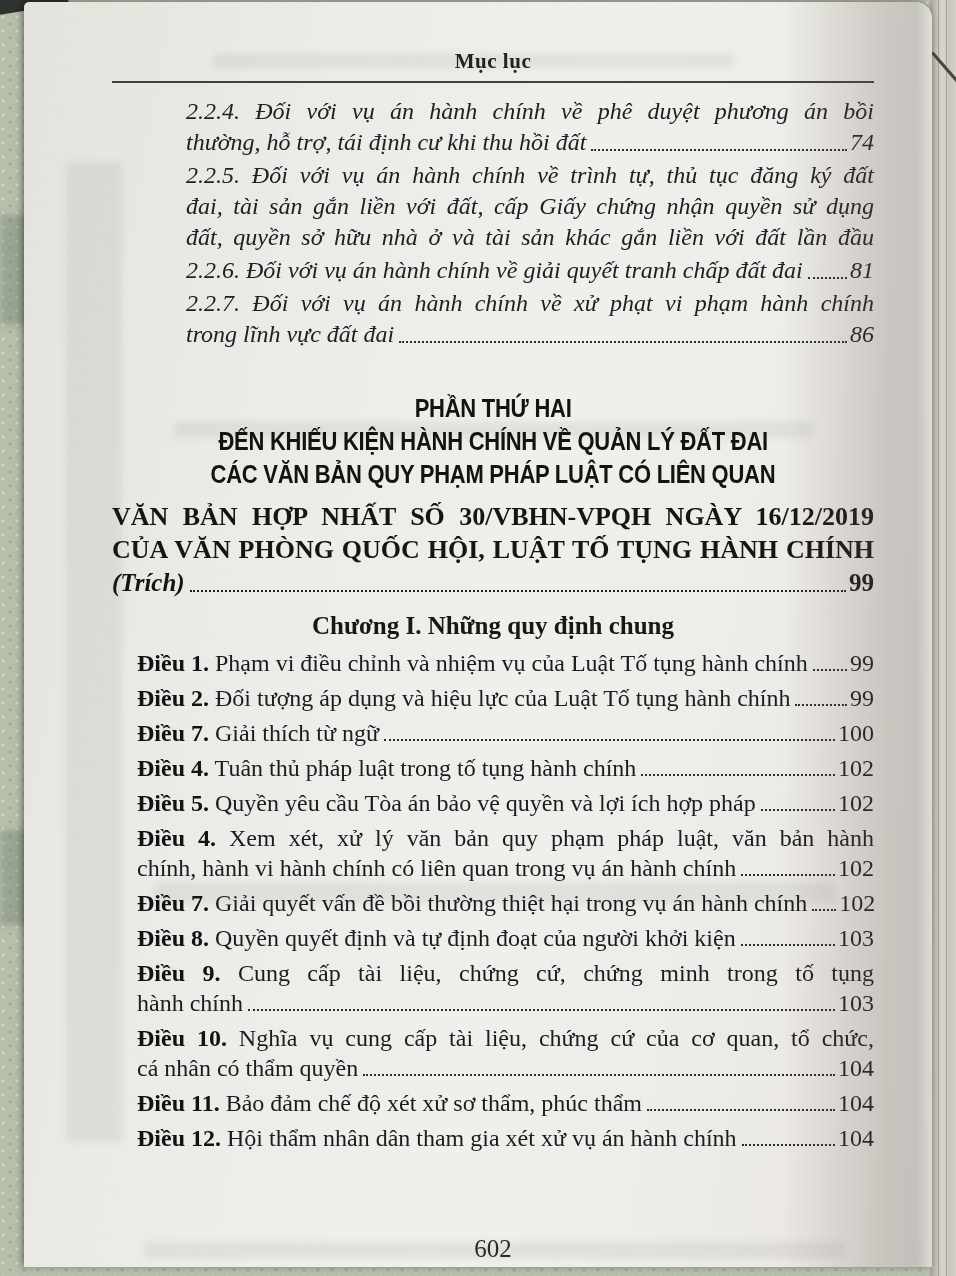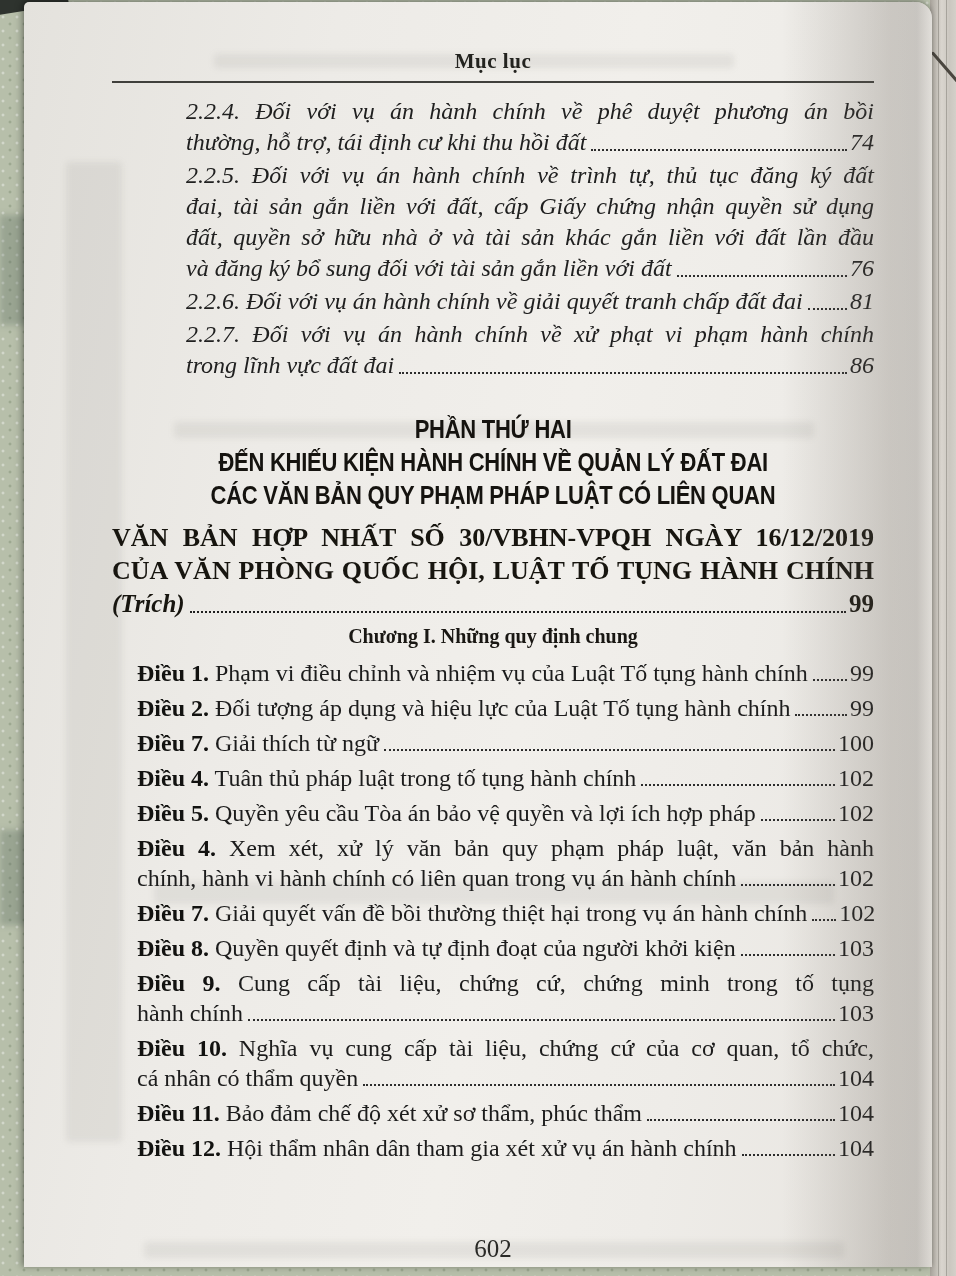--- a/index.html
+++ b/index.html
@@ -58,31 +58,31 @@
   .dots{
     flex:1 1 24px; min-width:24px; height:1px; align-self:flex-end;
     border-bottom:2.5px dotted #2c2c2c; margin:0 3px 7px 5px;
   }
   .pg{ white-space:nowrap; }
 
   #toc-subsections{ margin-top:13px; }
   .i-entry{ font-style:italic; font-size:24px; line-height:31px; margin-left:74px; margin-top:2px; color:#202020; }
   .i-entry:first-child{ margin-top:0; }
 
-  .part-heading{ margin-top:32px; text-align:center; color:#15130f;
+  .part-heading{ margin-top:42px; text-align:center; color:#15130f;
     font-family:"Liberation Sans","DejaVu Sans",sans-serif; font-weight:700; }
   .ph-line{ font-size:25px; line-height:33px; }
   .ph-line span{ display:inline-block; transform:scaleX(.88); transform-origin:center; letter-spacing:-.3px; }
 
   .doc-title{ margin-top:9px; font-weight:bold; font-size:26px; line-height:33px; color:#17150f; }
   .doc-title .lrow{ font-size:25px; }
   .trich{ font-style:italic; }
   .doc-title .dots{ border-bottom-color:#1f1f1f; }
 
-  .chapter{ text-align:center; font-weight:bold; font-size:20px; line-height:32px; color:#191713; }
+  .chapter{ margin-top:11px; text-align:center; font-weight:bold; font-size:25px; line-height:32px; color:#191713; }
 
   #articles{ margin-top:6px; }
   .a-entry{ font-size:24px; line-height:30px; margin-left:25px; margin-top:5px; color:#1c1c1c; }
   .a-entry b{ color:#121210; }
 
   .footer{ position:absolute; left:88px; width:762px; bottom:4px; text-align:center;
     font-size:25px; color:#2a2a27;margin-top:31px; }
 </style>
 </head>
 <body>
@@ -116,25 +116,20 @@
           <div class="lrow">
             <span class="ltext">thường, hỗ trợ, tái định cư khi thu hồi đất</span>
             <span class="dots"></span>
             <span class="pg">74</span>
           </div>
         </div>
         <div class="entry i-entry">
           <div class="jline">2.2.5. Đối với vụ án hành chính về trình tự, thủ tục đăng ký đất</div>
           <div class="jline">đai, tài sản gắn liền với đất, cấp Giấy chứng nhận quyền sử dụng</div>
           <div class="jline">đất, quyền sở hữu nhà ở và tài sản khác gắn liền với đất lần đầu</div>
-          <div class="lrow">
-            <span class="ltext">và đăng ký bổ sung đối với tài sản gắn liền với đất</span>
-            <span class="dots"></span>
-            <span class="pg">76</span>
-          </div>
         </div>
         <div class="entry i-entry">
           <div class="lrow">
             <span class="ltext">2.2.6. Đối với vụ án hành chính về giải quyết tranh chấp đất đai</span>
             <span class="dots"></span>
             <span class="pg">81</span>
           </div>
         </div>
         <div class="entry i-entry">
           <div class="jline">2.2.7. Đối với vụ án hành chính về xử phạt vi phạm hành chính</div>

